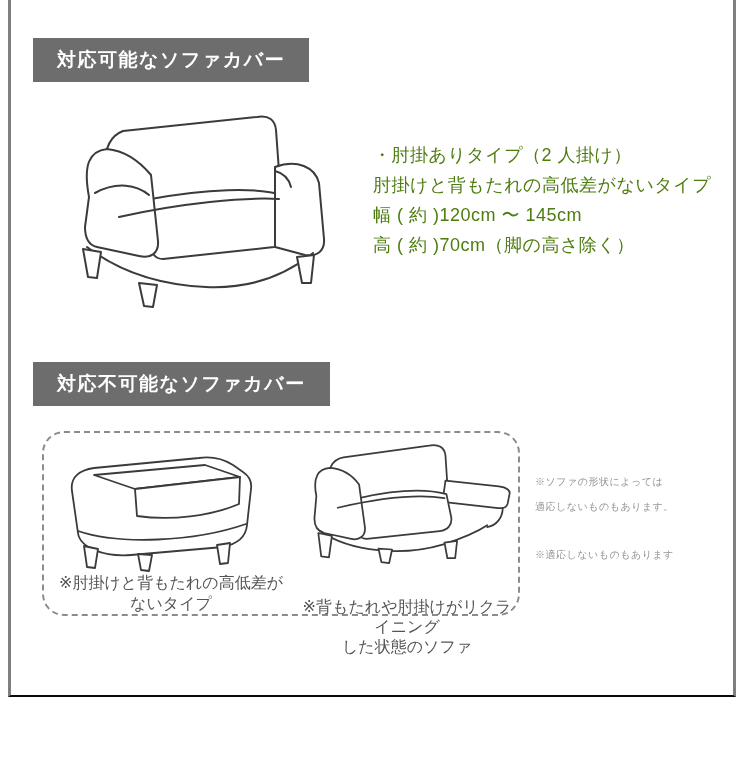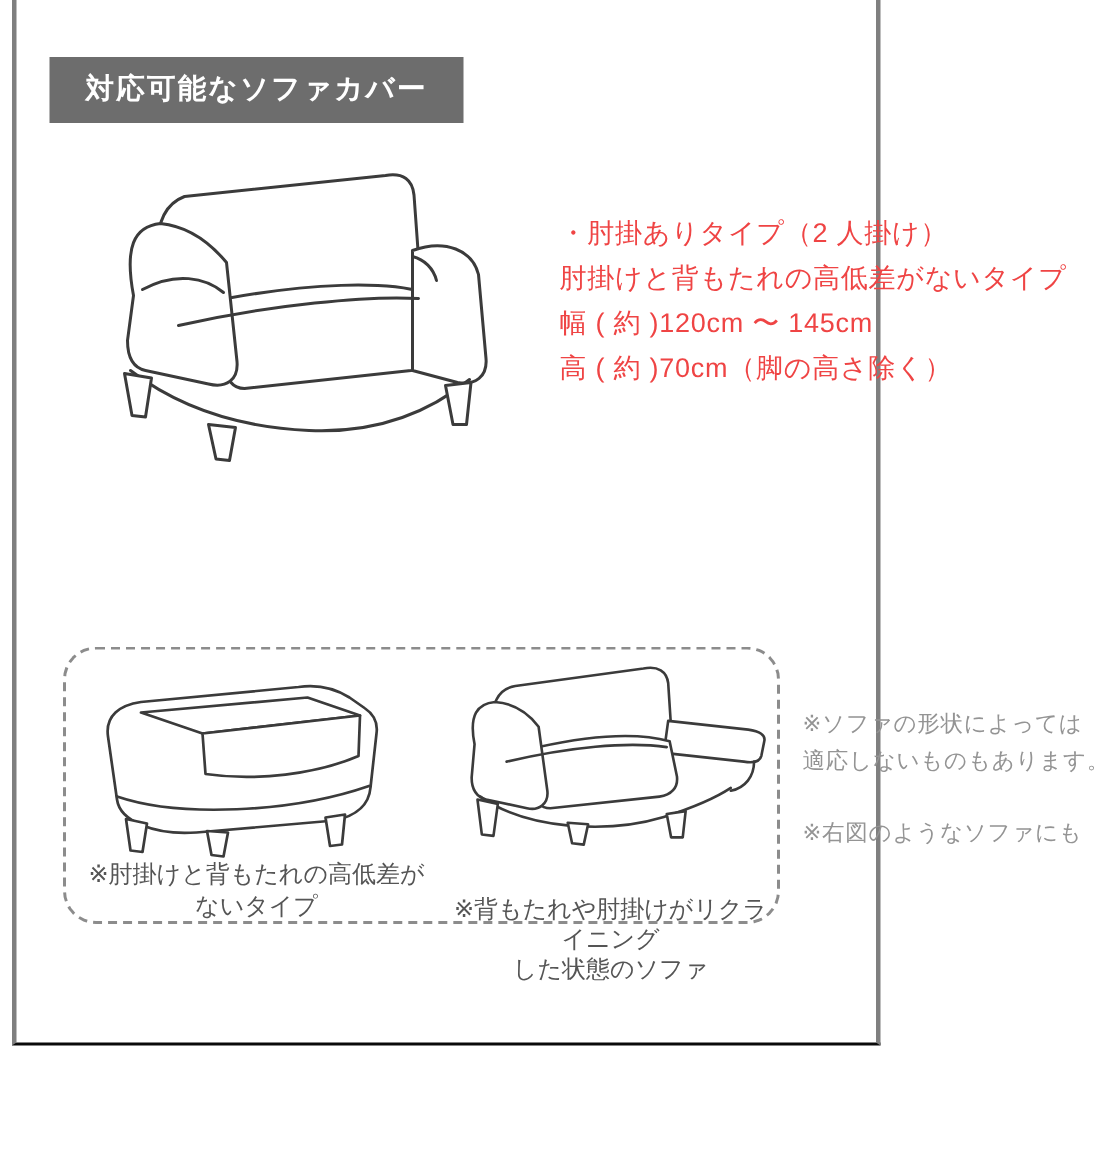--- a/index.html
+++ b/index.html
@@ -4,58 +4,58 @@
 <style>
   * { margin: 0; padding: 0; box-sizing: border-box; }
   html, body { background: #ffffff; }
   body {
     font-family: "Liberation Sans", "DejaVu Sans", sans-serif;
     width: 740px; height: 770px; position: relative; overflow: hidden;
   }
   .stage { position: absolute; left: 0; top: 0; width: 740px; height: 770px; background: #fff; }
 
   .panel {
-    position: absolute; left: 8px; top: 0; width: 579px; height: 697px;
+    position: absolute; left: 8px; top: 0; width: 728px; height: 697px;
     border-left: 3px solid #7f7f7f;
     border-right: 3px solid #7f7f7f;
     border-bottom: 2px solid #0a0a0a;
     background: #fff;
   }
 
   .badge {
     position: absolute; left: 22px; height: 44px; line-height: 44px;
     background: #6d6d6d; color: #ffffff;
     font-size: 19px; font-weight: bold; letter-spacing: 1.5px;
     padding: 0 24px; white-space: nowrap;
   }
   .badge-1 { top: 38px; }
   .badge-2 { top: 362px; }
 
   .sofa-1 { position: absolute; left: 50px; top: 98px; }
 
   .desc { position: absolute; left: 362px; top: 140px; width: 350px; }
   .desc-line {
-    font-size: 18px; line-height: 30px; color: #ef4444;
+    font-size: 18px; line-height: 30px; color: #4d7c0f;
     letter-spacing: 0.5px; white-space: nowrap;
   }
 
   .dashed-box {
     position: absolute; left: 31px; top: 431px; width: 478px; height: 185px;
     border: 2px dashed #8c8c8c; border-radius: 22px;
   }
 
   .sofa-2 { position: absolute; left: 48px; top: 447px; }
   .sofa-3 { position: absolute; left: 285px; top: 434px; }
 
   .caption { position: absolute; color: #555555; font-size: 16px; text-align: center; letter-spacing: 0; }
   .caption-1 { left: 40px; top: 573px; width: 240px; }
   .caption-2 { left: 290px; top: 570px; width: 212px; line-height: 20px; margin-top: 27px; }
 
   .notes { position: absolute; left: 524px; top: 470px; width: 200px; }
-  .note { color: #949494; font-size: 15px; line-height: 25px; letter-spacing: 0.5px; white-space: nowrap; }
+  .note { color: #949494; font-size: 10px; line-height: 25px; letter-spacing: 0.5px; white-space: nowrap; font-family: Liberation Mono, monospace; }
   .note + .note { margin-top: 23px; }
 
   svg .ln { fill: #ffffff; stroke: #3b3b3b; stroke-width: 2; stroke-linejoin: round; stroke-linecap: round; }
   svg .op { fill: none; stroke: #3b3b3b; stroke-width: 2; stroke-linejoin: round; stroke-linecap: round; }
   svg.small .ln, svg.small .op { stroke-width: 1.8; }
 </style>
 </head>
 <body>
 
 <div class="stage">
@@ -77,20 +77,21 @@
       <path class="op" d="M214,72 C222,74 228,80 230,88"></path>
     </svg>
 
     <div class="desc">
       <div class="desc-line">・肘掛ありタイプ（2 人掛け）</div>
       <div class="desc-line">肘掛けと背もたれの高低差がないタイプ</div>
       <div class="desc-line">幅 ( 約 )120cm 〜 145cm</div>
       <div class="desc-line">高 ( 約 )70cm（脚の高さ除く）</div>
     </div>
 
+    <div class="badge badge-2">対応不可能なソファカバー</div>
 
     <div class="dashed-box"></div>
 
     <svg class="sofa-2 small" width="215" height="126" viewBox="0 0 215 126">
       <path class="ln" d="M13,44 C11,30 21,23 35,21 L140,11 C154,9 166,13 174,18 L184,25 C190,29 193,35 192,42 L188,78 C187,90 178,97 164,100 L72,108 C45,110 21,101 19,86 Z"></path>
       <path class="ln" d="M35,28 L146,18 L181,30 L76,42 Z"></path>
       <path class="ln" d="M76,42 L181,30 L180,57 C152,69 112,74 78,69 Z"></path>
       <path class="op" d="M19,84 C60,98 135,95 187,77"></path>
       <path class="ln" d="M25,99 L39,102 L36,121 L28,120 Z"></path>
       <path class="ln" d="M79,107 L93,108 L90,124 L82,123 Z"></path>
@@ -116,18 +117,18 @@
       <div>※背もたれや肘掛けがリクライニング</div>
       <div>した状態のソファ</div>
     </div>
 
     <div class="notes">
       <p class="note">
         <span>※ソファの形状によっては</span><br>
         <span>適応しないものもあります。</span>
       </p>
       <p class="note">
-        <span>※右図のようなソファにも</span><br>
+        <span>※適応しないものもあります</span><br>
       </p>
     </div>
 
   </div>
 </div>
 
 </body></html>

